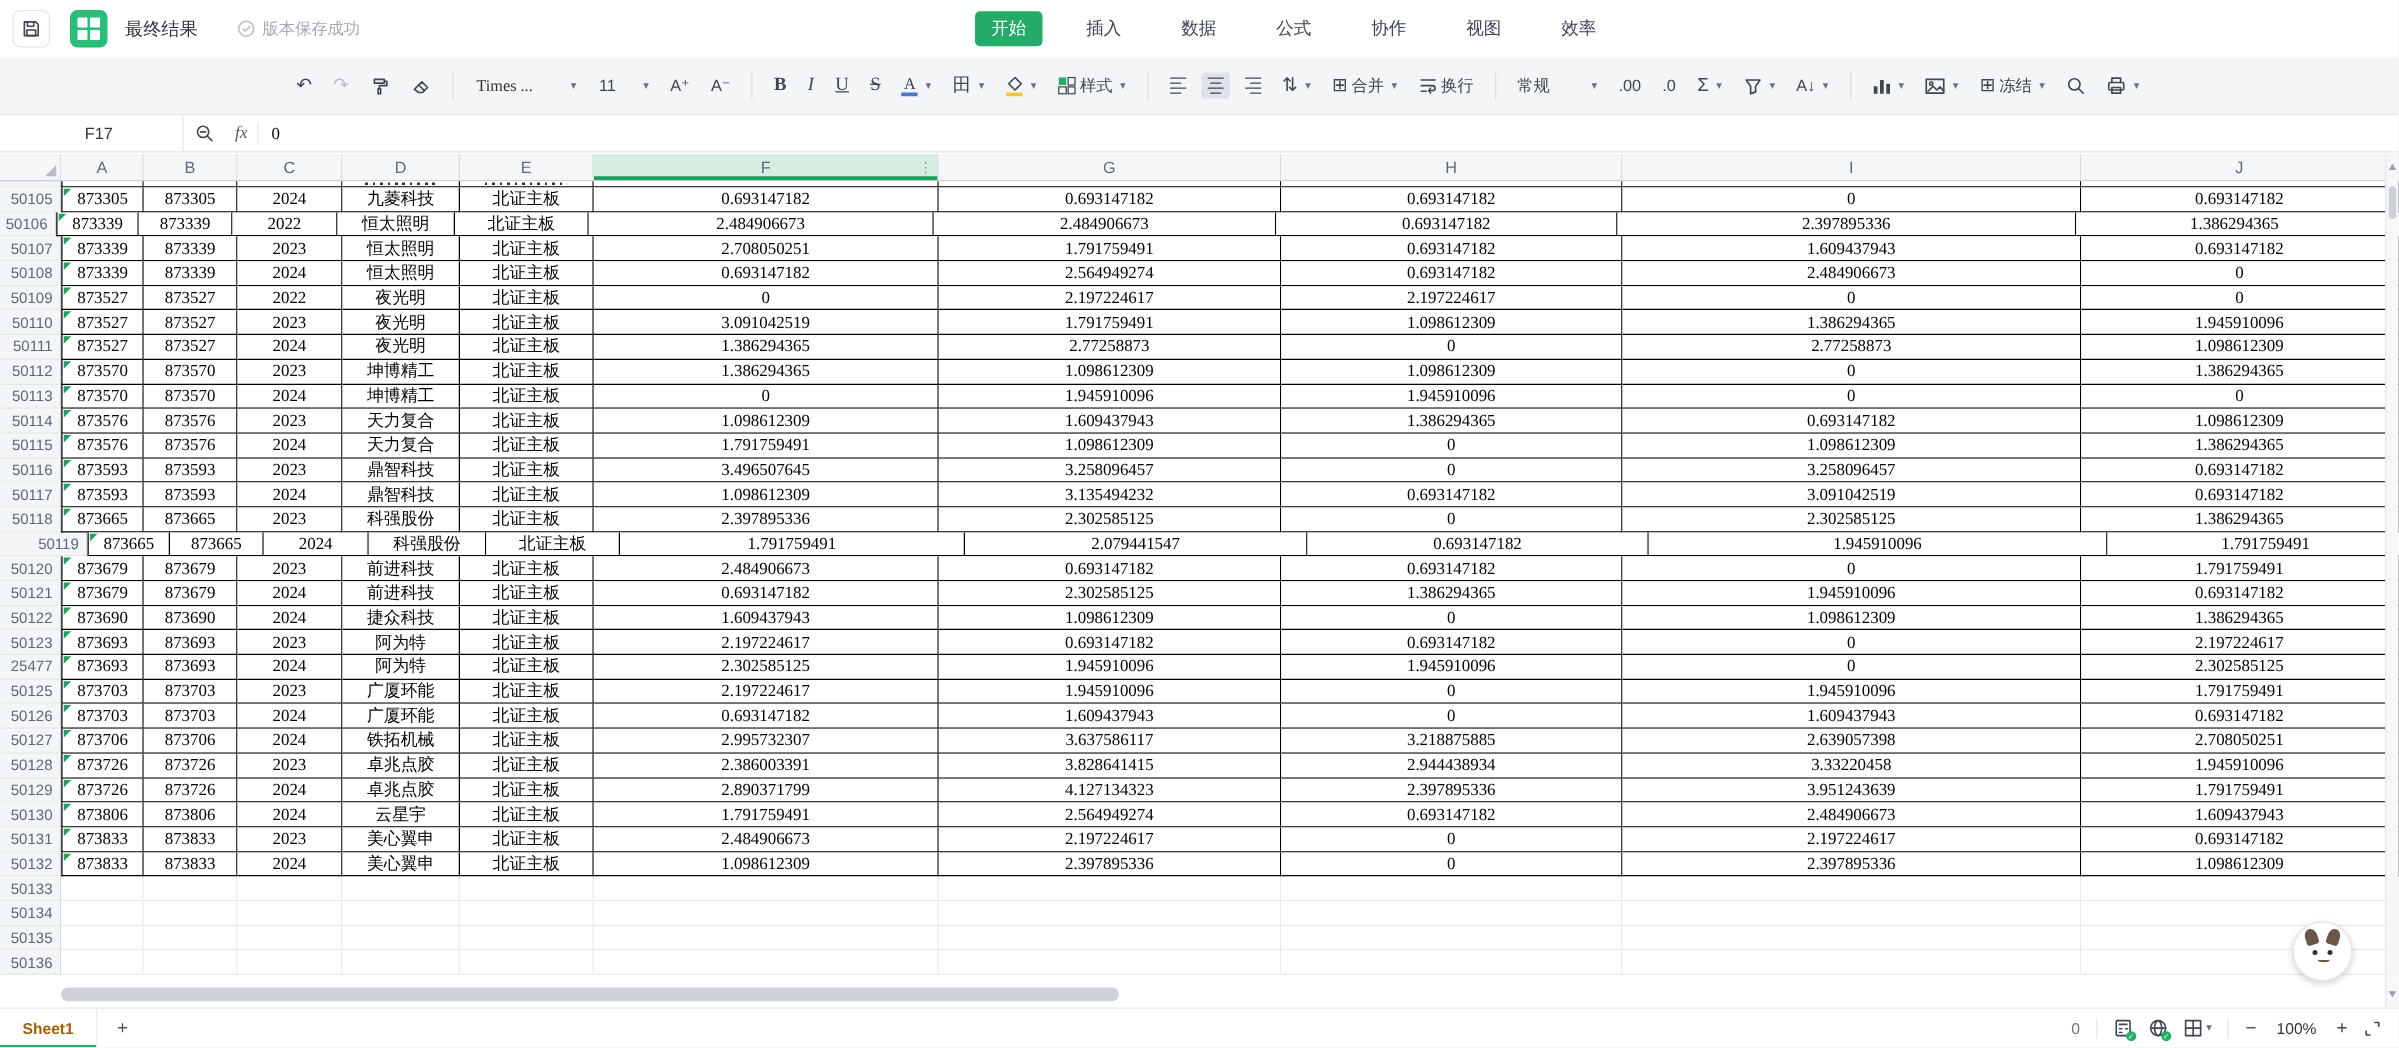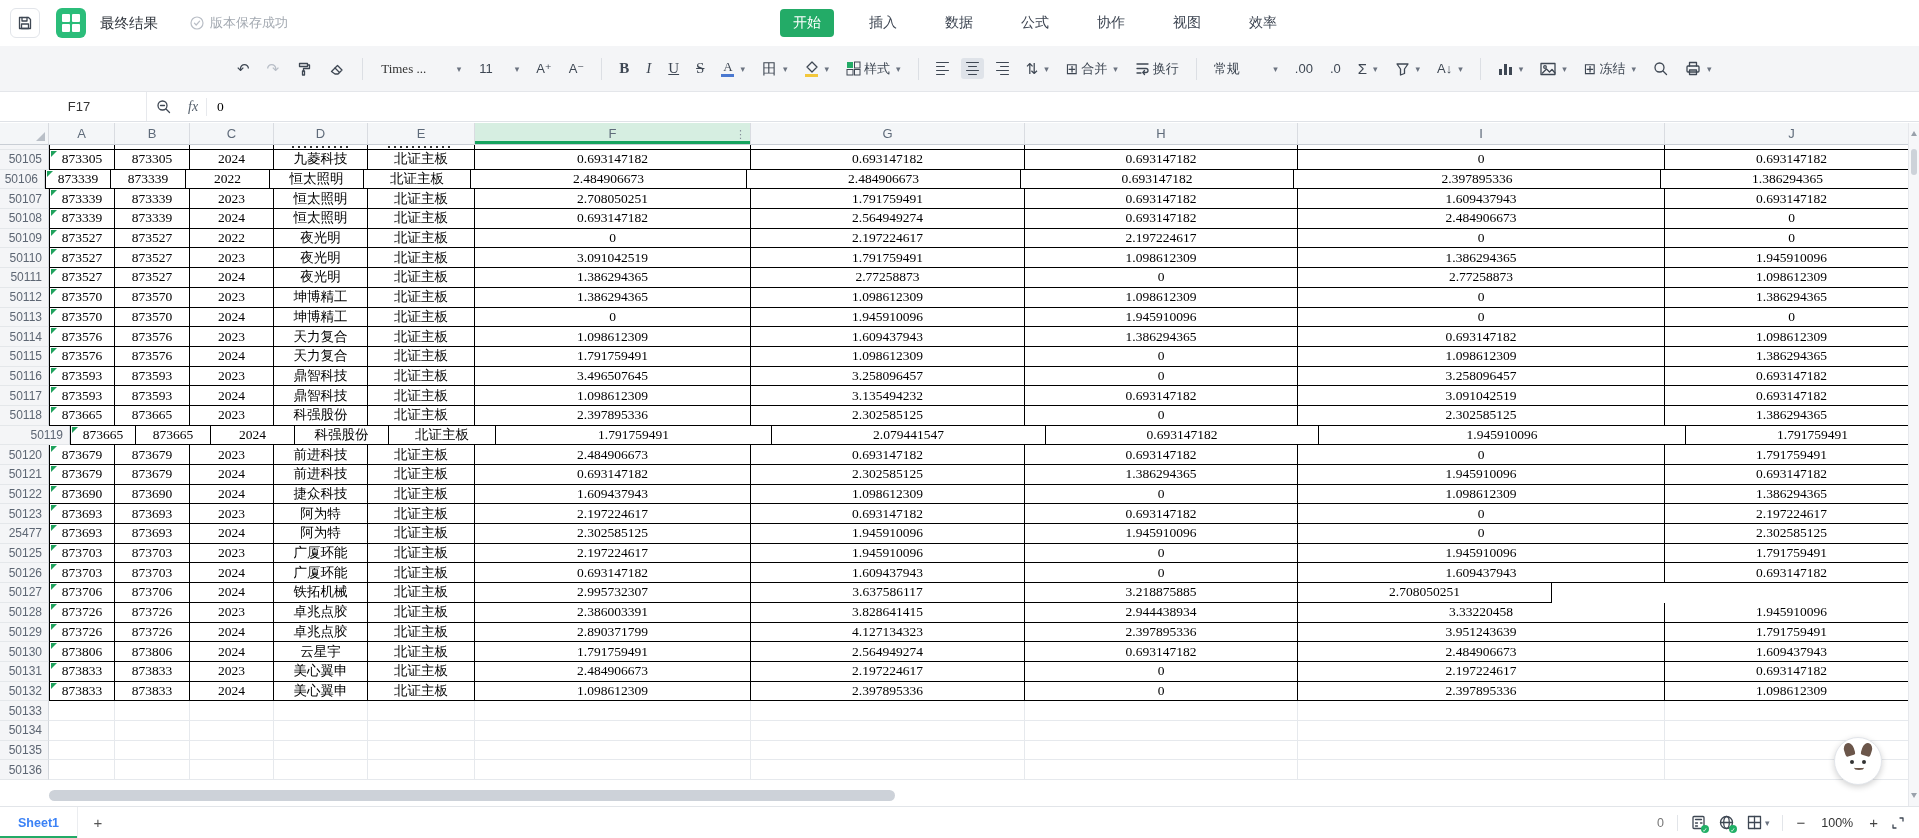--- a/index.html
+++ b/index.html
@@ -79,21 +79,21 @@
   .vs-up{position:absolute;left:2px;top:8px;width:0;height:0;
          border-left:3.5px solid transparent;border-right:3.5px solid transparent;border-bottom:5px solid #9aa1ab;}
   .vs-down{position:absolute;left:2px;bottom:8px;width:0;height:0;
          border-left:3.5px solid transparent;border-right:3.5px solid transparent;border-top:5px solid #9aa1ab;}
   .hscroll{position:absolute;left:49px;bottom:5px;width:846px;height:11px;background:#cdd2d9;border-radius:6px;}
 
   
   .statusbar{position:absolute;left:0;right:0;bottom:0;height:32px;background:#fff;border-top:1px solid #e2e5e9;
              display:flex;align-items:center;font-size:12.5px;color:#444;}
   .sheet-tab{height:100%;display:flex;align-items:center;padding:0 18px;border-right:1px solid #ebedf0;
-             font-weight:bold;color:#3b82f6;box-shadow:inset 0 -2px 0 #23ab67;}
+             font-weight:bold;color:#a16207;box-shadow:inset 0 -2px 0 #23ab67;}
   .add-sheet{margin-left:10px;width:20px;height:20px;display:flex;align-items:center;justify-content:center;
              color:#555;font-size:15px;}
   .sb-right{margin-left:auto;display:flex;align-items:center;gap:13px;padding-right:14px;color:#555;}
   .sb-ico{position:relative;display:flex;align-items:center;}
   .badge{position:absolute;right:-3px;bottom:-3px;width:8px;height:8px;border-radius:50%;background:#21b066;
          display:flex;align-items:center;justify-content:center;color:#fff;font-size:6px;}
   .zoomtxt{min-width:38px;text-align:center;color:#333;}
   .sb-div{width:1px;height:16px;background:#e2e5e9;}
   .pm{font-size:15px;color:#444;}
 
@@ -667,20 +667,21 @@
         <div class="g-row">
           <div class="g-rh" style="width: 49px;">50127</div>
           <div class="g-cell g-dc first tri" style="width: 66px;">873706</div>
           <div class="g-cell g-dc" style="width: 75px;">873706</div>
           <div class="g-cell g-dc" style="width: 84px;">2024</div>
           <div class="g-cell g-dc" style="width: 94px;">铁拓机械</div>
           <div class="g-cell g-dc" style="width: 107px;">北证主板</div>
           <div class="g-cell g-dc" style="width: 276px;">2.995732307</div>
           <div class="g-cell g-dc" style="width: 274px;">3.637586117</div>
           <div class="g-cell g-dc" style="width: 273px;">3.218875885</div>
+          <div class="g-cell g-dc" style="width: 367px;">2.639057398</div>
           <div class="g-cell g-dc" style="width: 254px;">2.708050251</div>
         </div>
         <div class="g-row">
           <div class="g-rh" style="width: 49px;">50128</div>
           <div class="g-cell g-dc first tri" style="width: 66px;">873726</div>
           <div class="g-cell g-dc" style="width: 75px;">873726</div>
           <div class="g-cell g-dc" style="width: 84px;">2023</div>
           <div class="g-cell g-dc" style="width: 94px;">卓兆点胶</div>
           <div class="g-cell g-dc" style="width: 107px;">北证主板</div>
           <div class="g-cell g-dc" style="width: 276px;">2.386003391</div>

